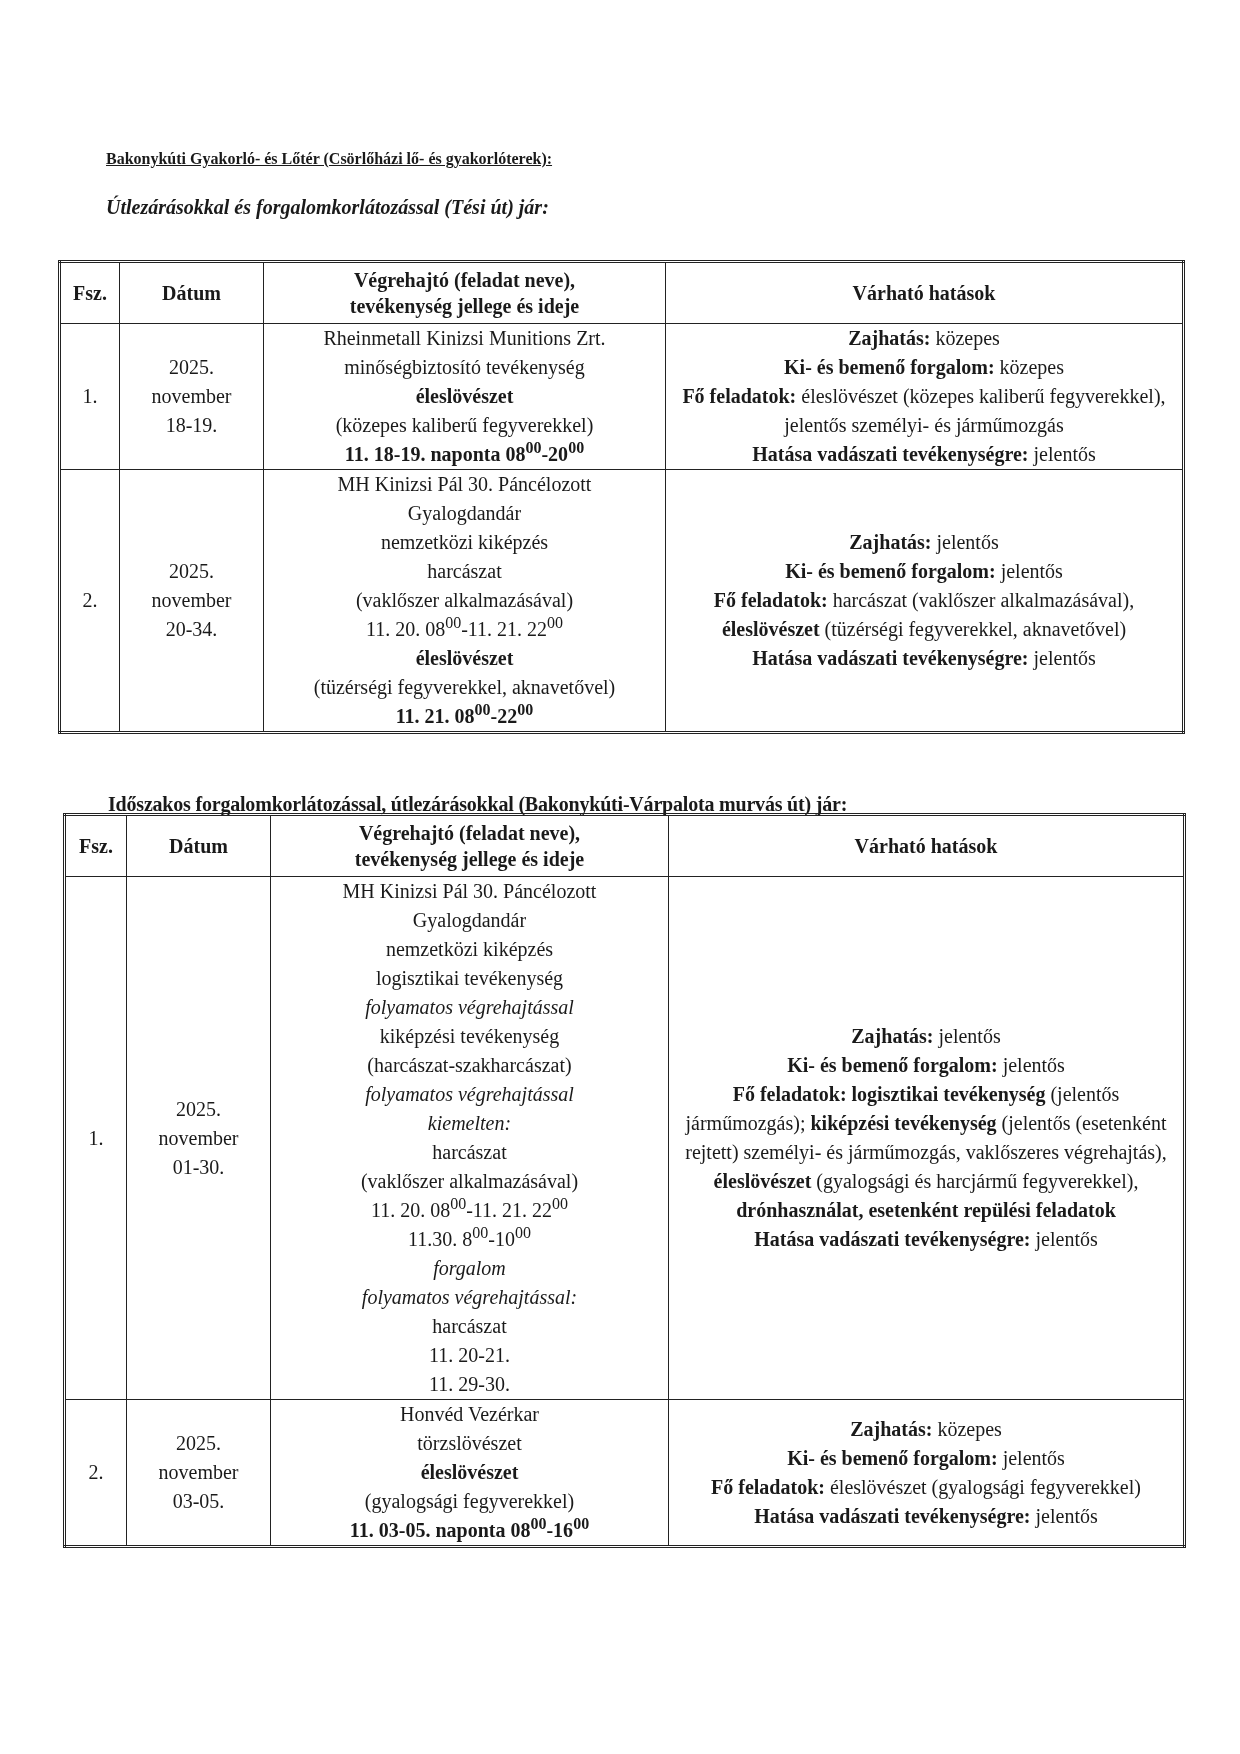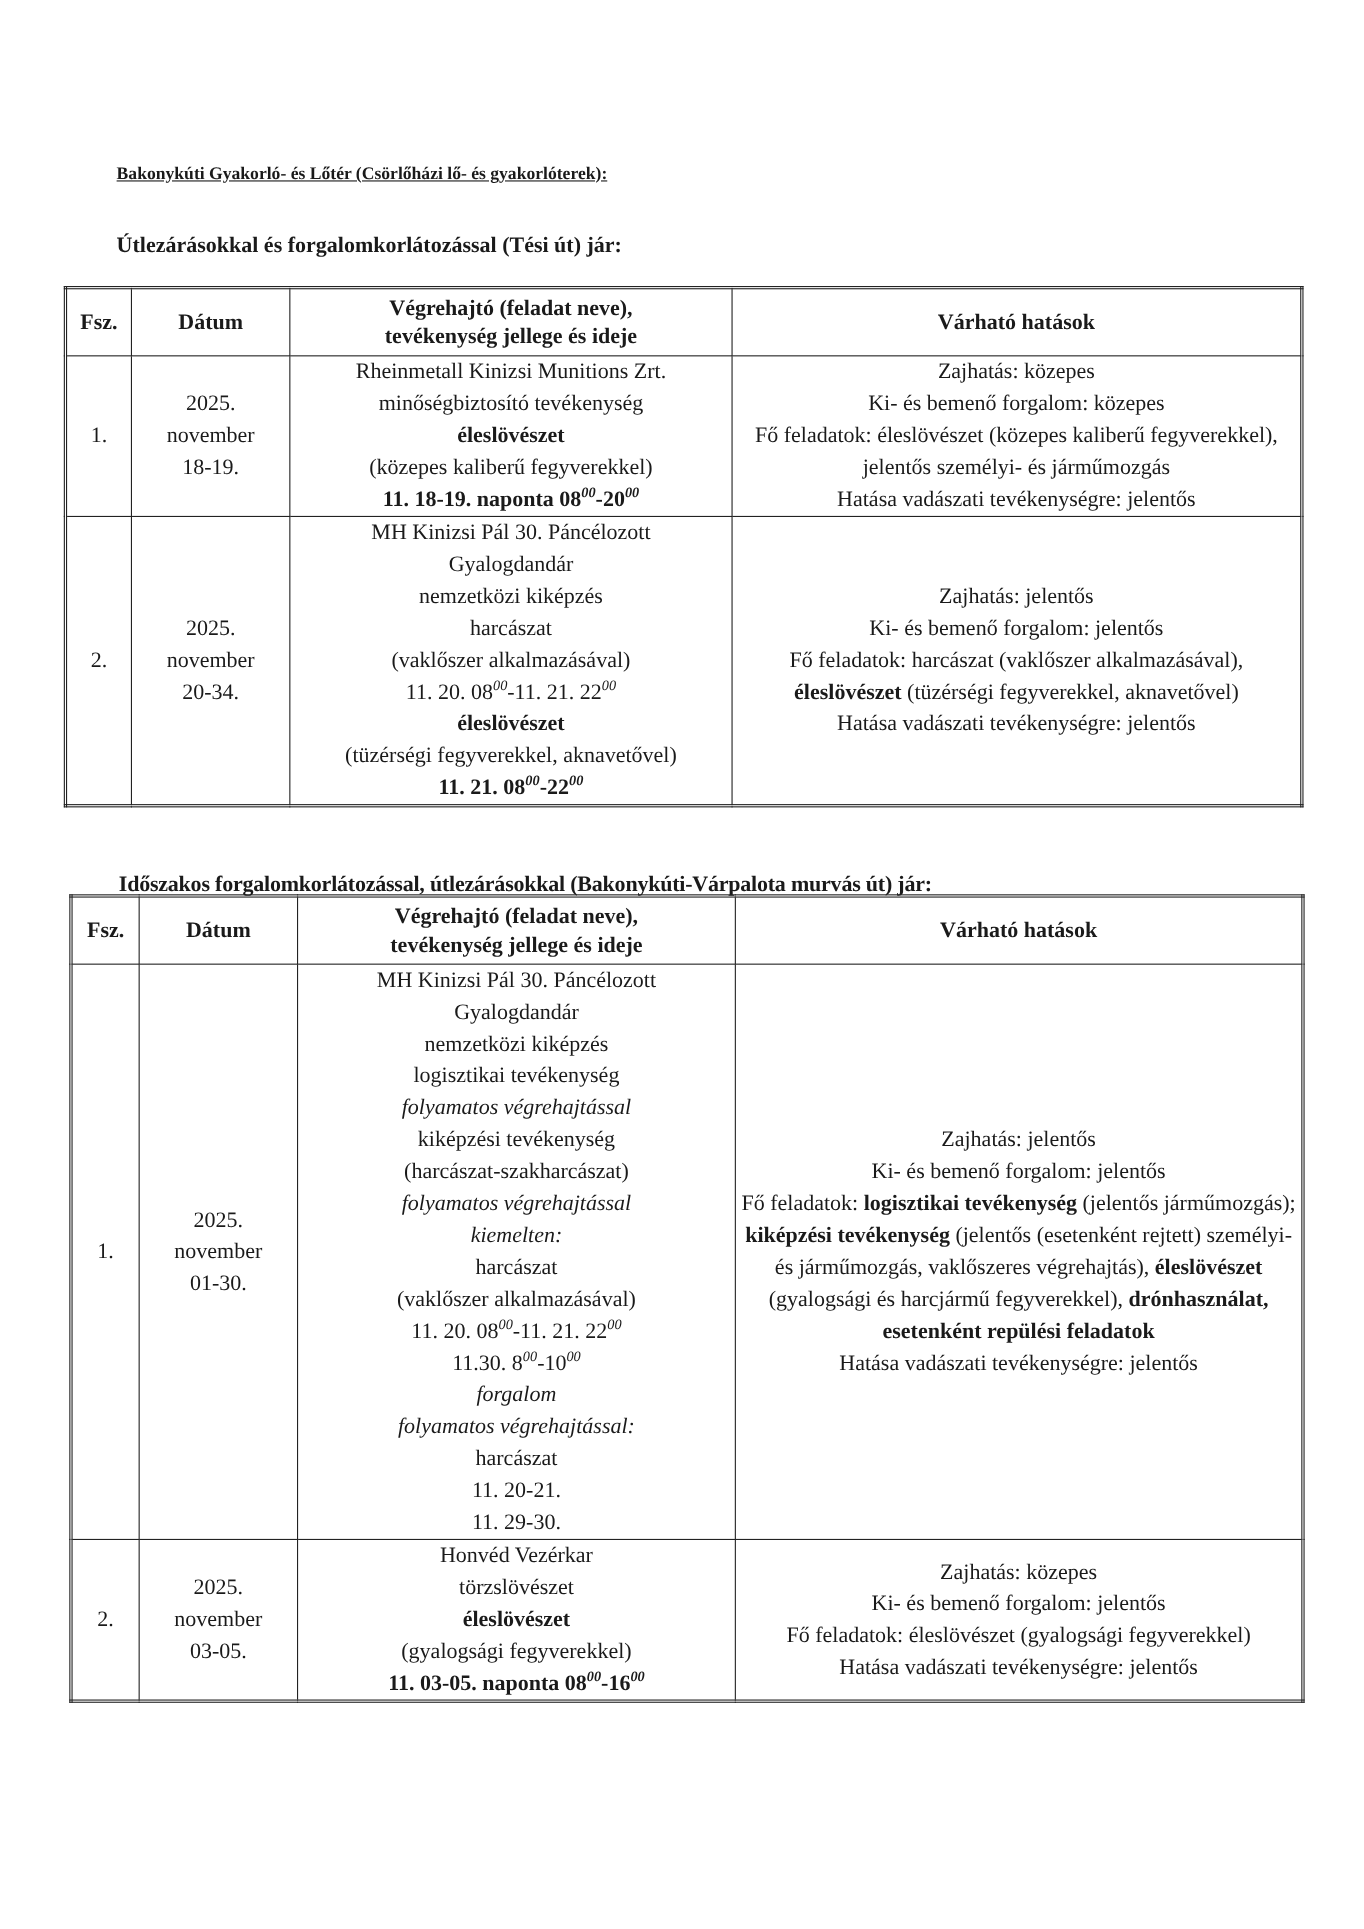--- a/index.html
+++ b/index.html
@@ -8,41 +8,41 @@
     font-family: "Liberation Serif", "DejaVu Serif", serif; color: #1a1a1a;
   }
   .page-title {
     position: absolute; left: 106px; top: 150px;
     font-size: 16px; font-weight: bold; text-decoration: underline;
     margin: 0; white-space: nowrap;
   }
   .section-title {
     position: absolute; font-size: 20px; font-weight: bold; margin: 0; white-space: nowrap;
   }
-  #sec1-title { left: 106px; top: 212px; }
+  #sec1-title { left: 106px; top: 196px; font-style: italic; }
   #sec2-title { left: 108px; top: 793px; letter-spacing: -0.2px; }
   table.sched {
     position: absolute; border-collapse: collapse; table-layout: fixed;
     border: 3px double #222; font-size: 20px; line-height: 29px;
   }
   table.sched td, table.sched th {
     border: 1px solid #222; text-align: center; vertical-align: middle; padding: 0 4px;
   }
   table.sched th { font-weight: bold; line-height: 26px; }
   #table1 { left: 58px; top: 260px; width: 1124px; }
   #table2 { left: 63px; top: 813px; width: 1120px; }
   #table2 th { font-family: "Liberation Sans Narrow", "Liberation Serif", serif; }
   #table1 tr.hdr { height: 62px; }
   #table2 tr.hdr { height: 62px; }
   .line { display: block; }
   .b { font-weight: bold; }
   .i { font-style: italic; }
-  sup { font-size: 13px; line-height: 0; vertical-align: 8px; font-style: italic; }
+  sup { font-size: 16px; line-height: 0; vertical-align: 8px; }
   .fx-line { display: block; }
-  .fx-label { font-weight: normal; }
+  .fx-label { font-weight: bold; }
 </style>
 </head>
 <body>
 
 <h1 class="page-title">Bakonykúti Gyakorló- és Lőtér (Csörlőházi lő- és gyakorlóterek):</h1>
 
 <h2 class="section-title" id="sec1-title">Útlezárásokkal és forgalomkorlátozással (Tési út) jár:</h2>
 
 <table class="sched" id="table1">
   <colgroup>

